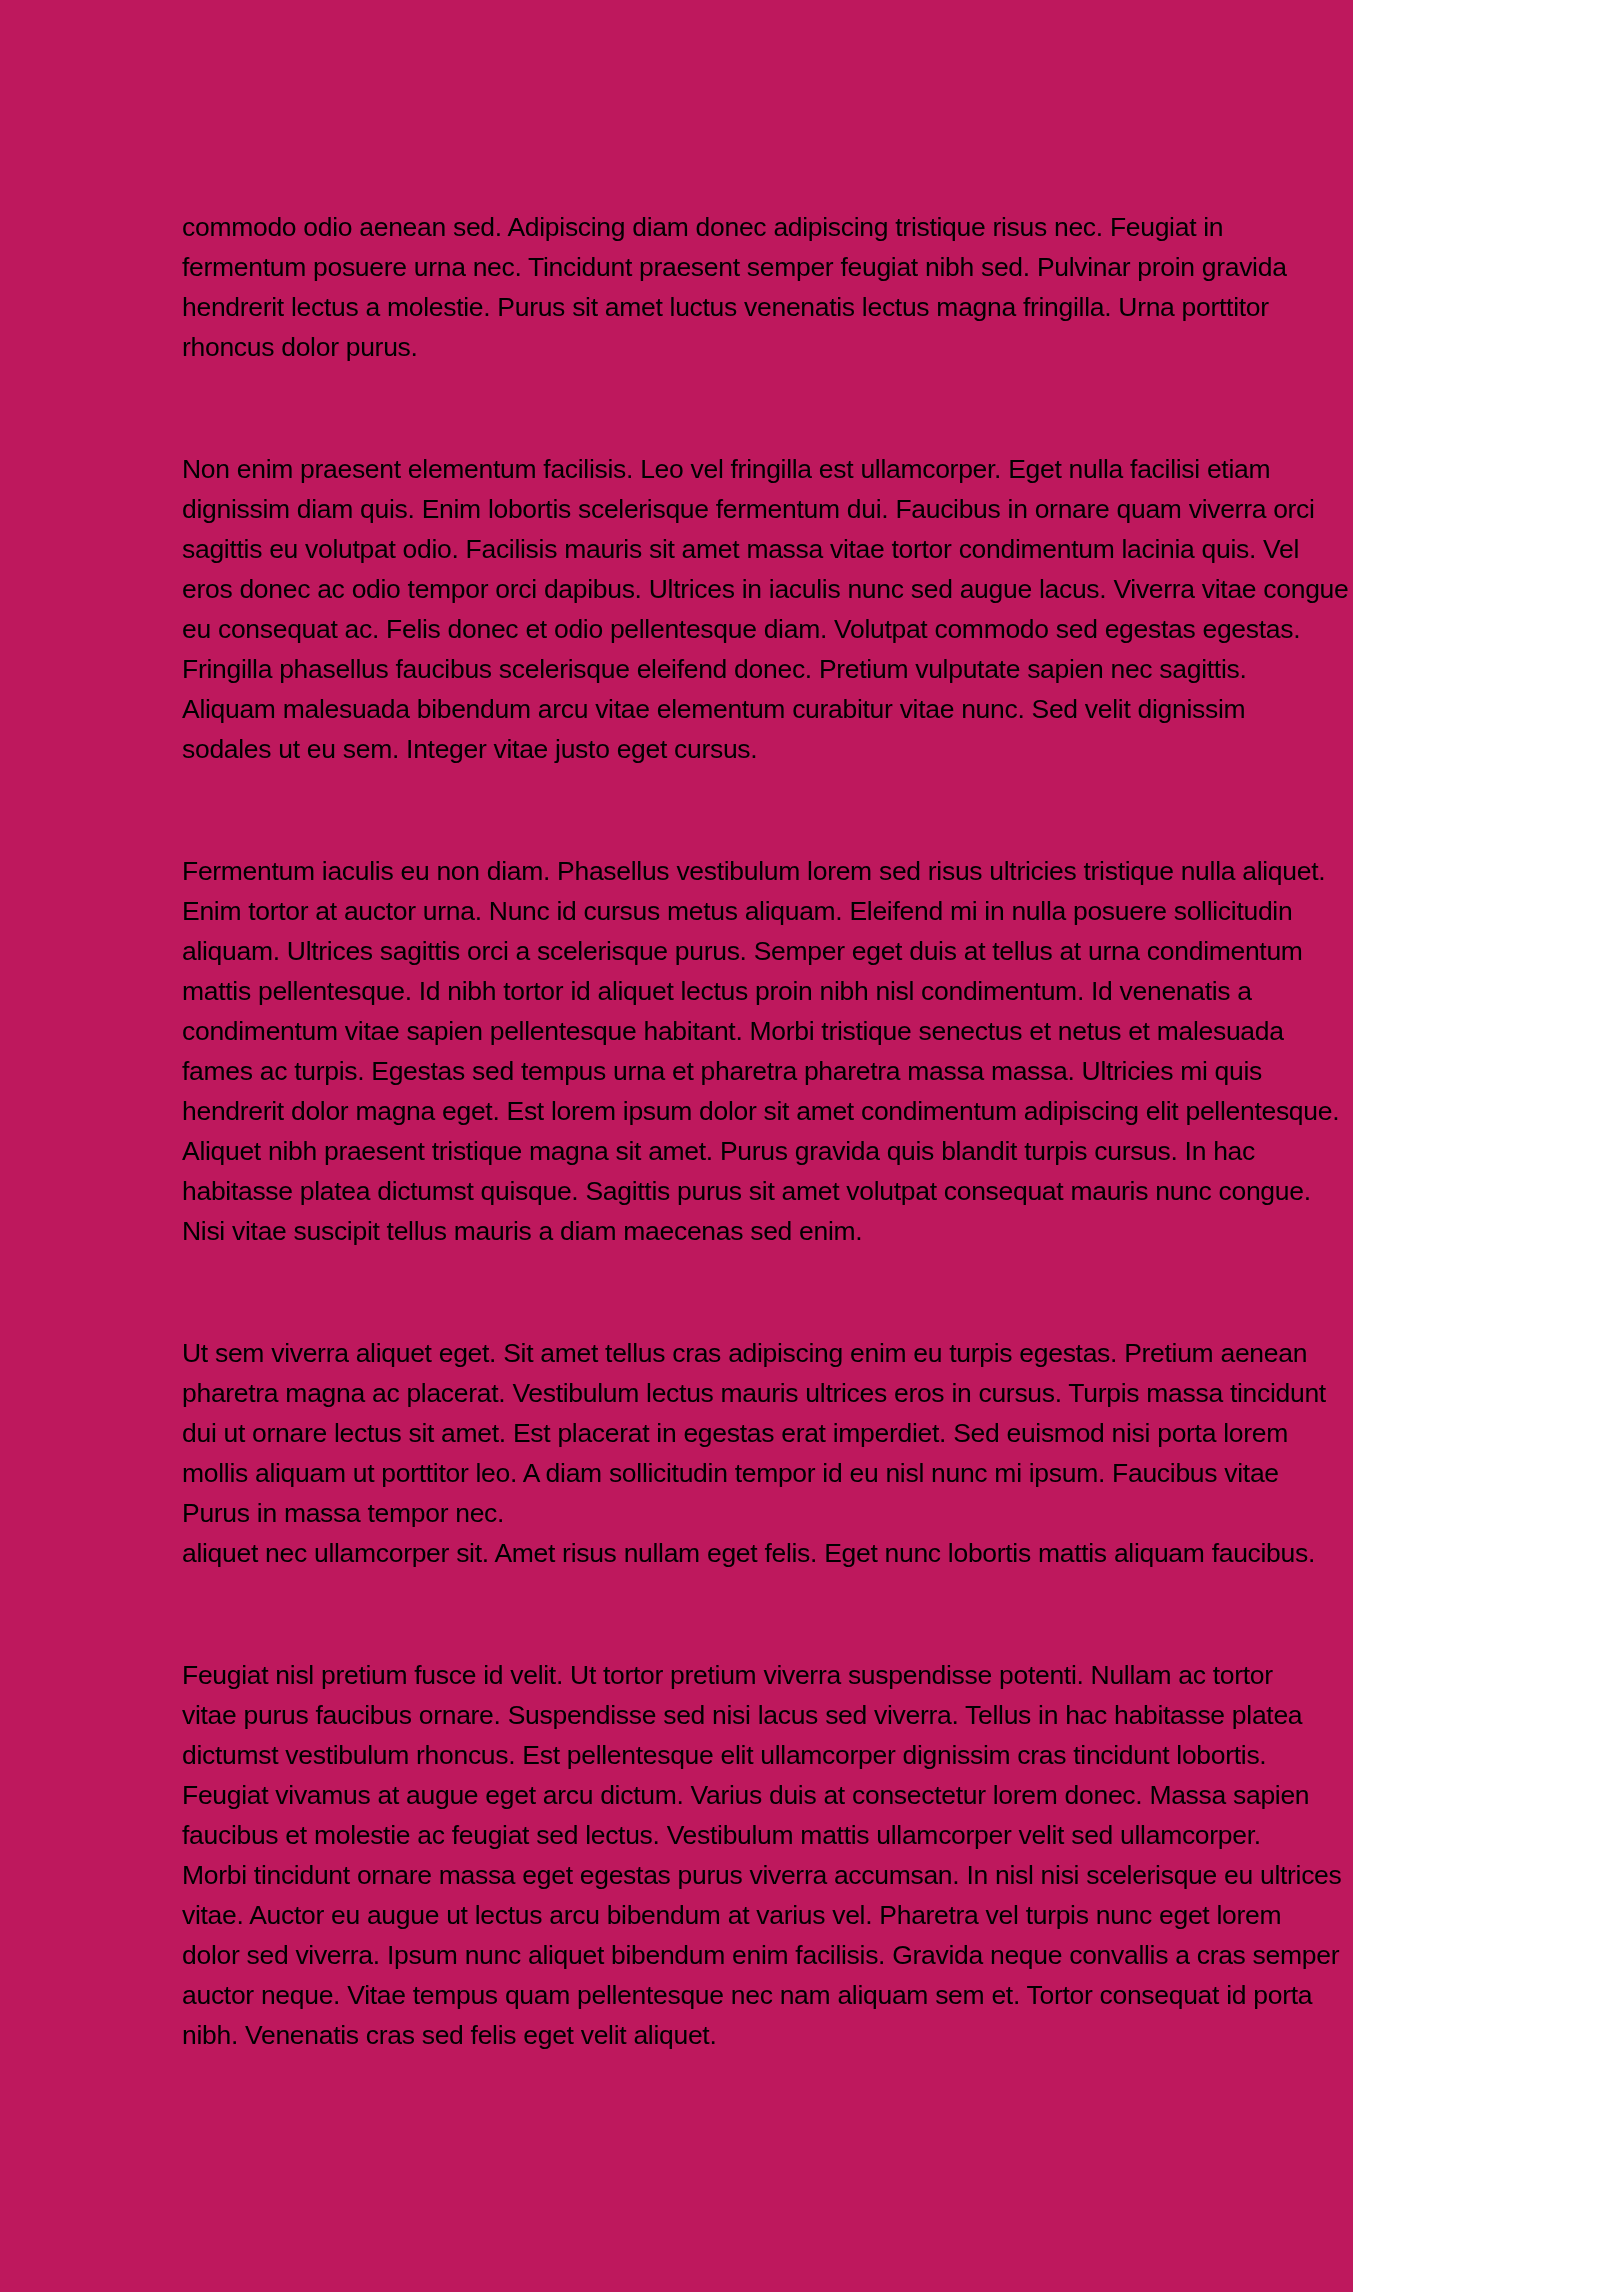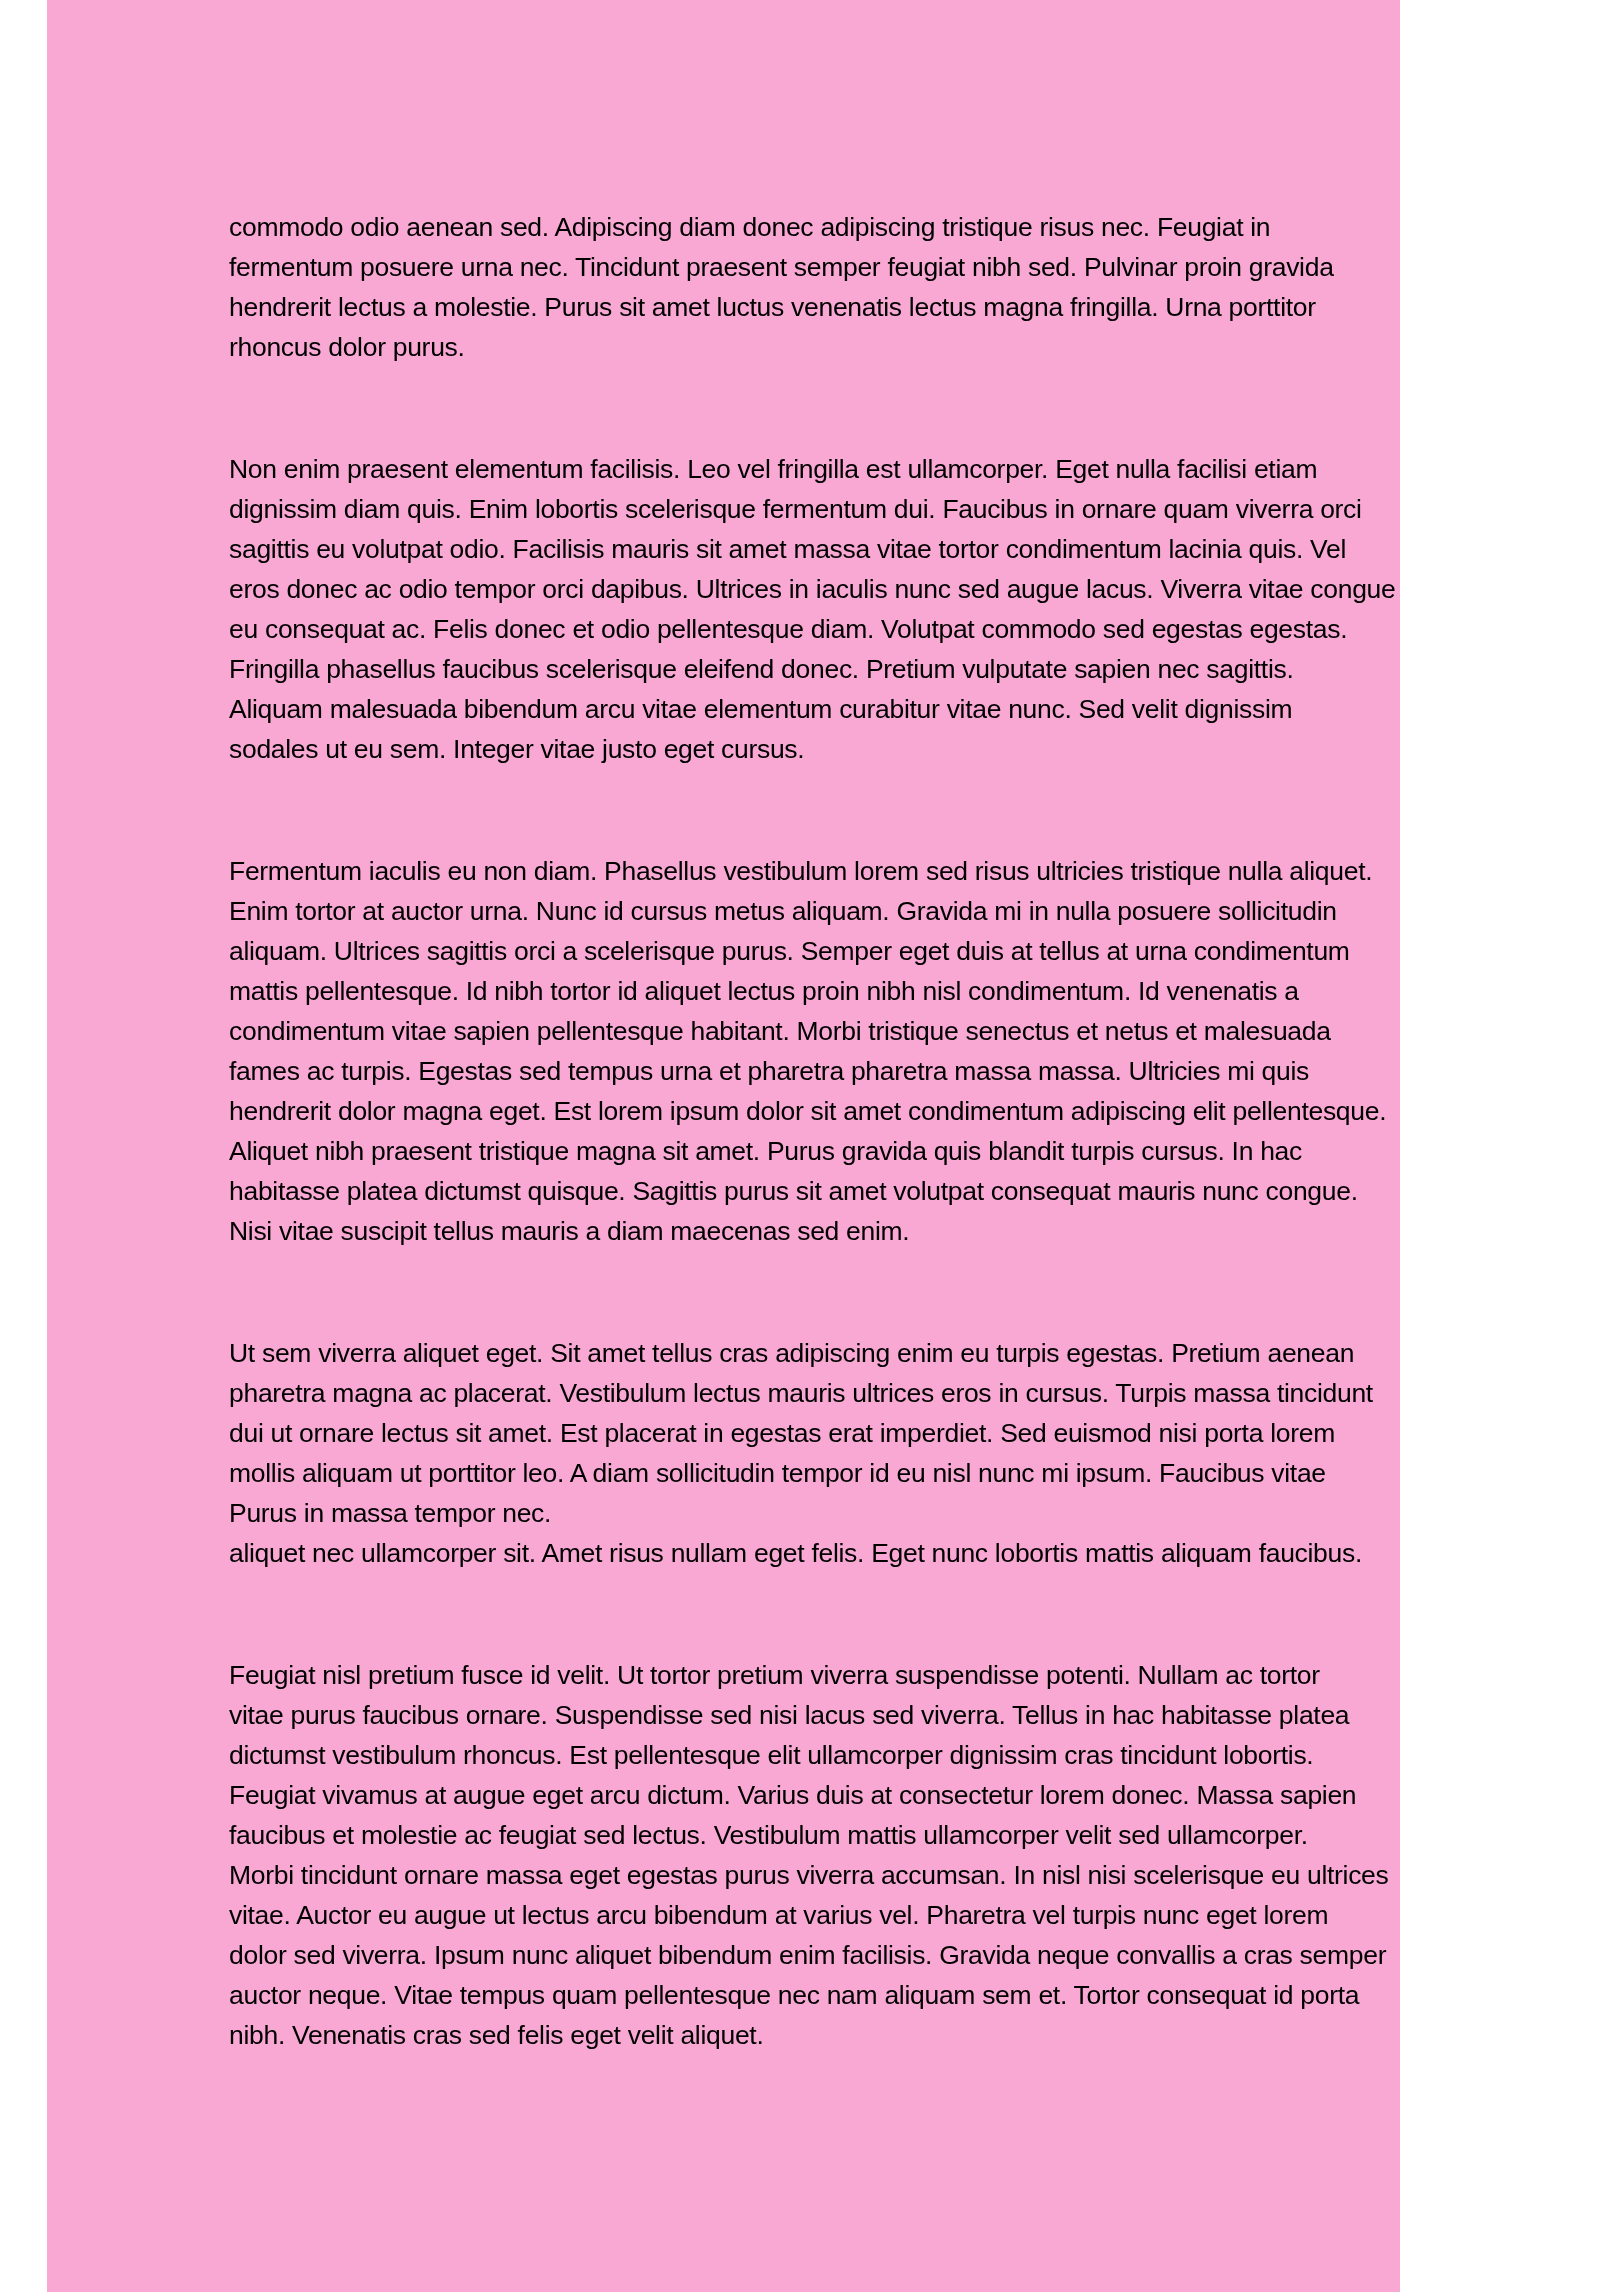--- a/index.html
+++ b/index.html
@@ -12,22 +12,21 @@
     height: 2293px;
     position: relative;
     font-family: "Liberation Sans", sans-serif;
     overflow: hidden;
   }
   .page {
     position: absolute;
     left: 0; top: 0;
     width: 1353px;
     height: 2293px;
-    background: #f9a8d4;
-    margin-left: 47px;
+    background: #be185d;
   }
   .text-block {
     position: absolute;
     left: 182px;
     top: 207px;
     width: 1255px;
     color: #000000;
   }
   .paragraph { margin: 0; padding: 0; }
   .paragraph + .paragraph { margin-top: 82px; }
@@ -57,21 +56,21 @@
         <div class="line">dignissim diam quis. Enim lobortis scelerisque fermentum dui. Faucibus in ornare quam viverra orci</div>
         <div class="line">sagittis eu volutpat odio. Facilisis mauris sit amet massa vitae tortor condimentum lacinia quis. Vel</div>
         <div class="line">eros donec ac odio tempor orci dapibus. Ultrices in iaculis nunc sed augue lacus. Viverra vitae congue</div>
         <div class="line">eu consequat ac. Felis donec et odio pellentesque diam. Volutpat commodo sed egestas egestas.</div>
         <div class="line">Fringilla phasellus faucibus scelerisque eleifend donec. Pretium vulputate sapien nec sagittis.</div>
         <div class="line">Aliquam malesuada bibendum arcu vitae elementum curabitur vitae nunc. Sed velit dignissim</div>
         <div class="line">sodales ut eu sem. Integer vitae justo eget cursus.</div>
       </div>
       <div class="paragraph">
         <div class="line">Fermentum iaculis eu non diam. Phasellus vestibulum lorem sed risus ultricies tristique nulla aliquet.</div>
-        <div class="line">Enim tortor at auctor urna. Nunc id cursus metus aliquam. Gravida mi in nulla posuere sollicitudin</div>
+        <div class="line">Enim tortor at auctor urna. Nunc id cursus metus aliquam. Eleifend mi in nulla posuere sollicitudin</div>
         <div class="line">aliquam. Ultrices sagittis orci a scelerisque purus. Semper eget duis at tellus at urna condimentum</div>
         <div class="line">mattis pellentesque. Id nibh tortor id aliquet lectus proin nibh nisl condimentum. Id venenatis a</div>
         <div class="line">condimentum vitae sapien pellentesque habitant. Morbi tristique senectus et netus et malesuada</div>
         <div class="line">fames ac turpis. Egestas sed tempus urna et pharetra pharetra massa massa. Ultricies mi quis</div>
         <div class="line">hendrerit dolor magna eget. Est lorem ipsum dolor sit amet condimentum adipiscing elit pellentesque.</div>
         <div class="line">Aliquet nibh praesent tristique magna sit amet. Purus gravida quis blandit turpis cursus. In hac</div>
         <div class="line">habitasse platea dictumst quisque. Sagittis purus sit amet volutpat consequat mauris nunc congue.</div>
         <div class="line">Nisi vitae suscipit tellus mauris a diam maecenas sed enim.</div>
       </div>
       <div class="paragraph">

